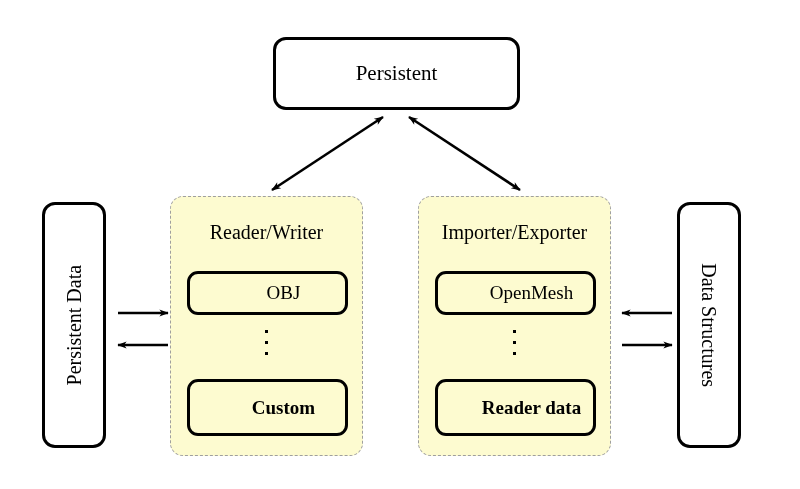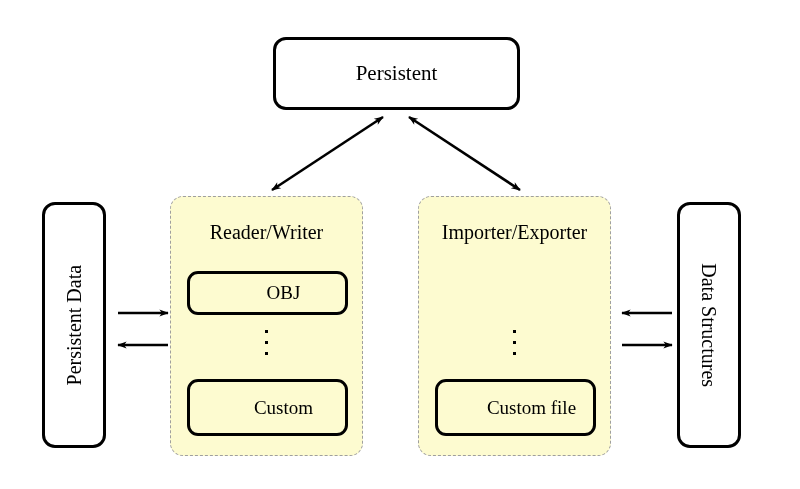--- a/index.html
+++ b/index.html
@@ -106,20 +106,21 @@
     line-height: 1.26;
     padding-left: 32px;
   }
   .inner-top {
     top: 74px;
     height: 44px;
   }
   .inner-bottom {
     top: 182px;
     height: 57px;
+    font-weight: bold;
   }
 
   
   .vdots {
     position: absolute;
     left: 0;
     top: 133px;
     width: 100%;
     display: flex;
     flex-direction: column;
@@ -197,27 +198,30 @@
     <div class="inner inner-bottom">
       <div>
         <div>Custom</div>
       </div>
     </div>
   </div>
 
   <div class="panel panel-right">
     <div class="panel-title">Importer/Exporter</div>
 
+    <div class="inner inner-top">
+      <span>OpenMesh</span>
+    </div>
 
     <div class="vdots">
       <span></span>
       <span></span>
       <span></span>
     </div>
 
     <div class="inner inner-bottom">
       <div>
-        <div>Custom file</div>
+        <div>Reader data</div>
       </div>
     </div>
   </div>
 
 </div>
 
 </body></html>

